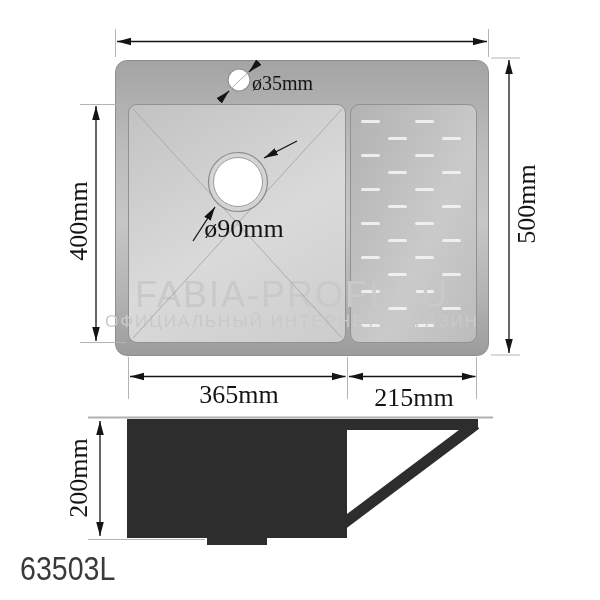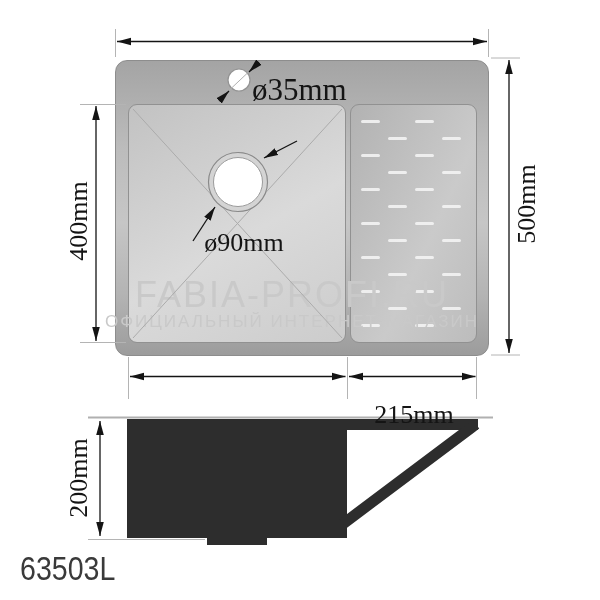--- a/index.html
+++ b/index.html
@@ -15,21 +15,21 @@
   .wing{position:absolute;left:350px;top:104px;width:127px;height:239px;
       border-radius:9px;box-sizing:border-box;border:1px solid #919191;
       background:linear-gradient(115deg,#b2b2b2 0%,#cacaca 60%,#bcbcbc 100%);}
   .rib{position:absolute;border-radius:2px;background:rgba(243,243,243,.9);}
   
   svg.overlay{position:absolute;left:0;top:0;pointer-events:none;}
   
   .dim{position:absolute;width:100px;height:30px;line-height:30px;text-align:center;
        font-size:26px;color:var(--ink,#141414);white-space:nowrap;}
   .rot{transform:rotate(-90deg);}
-  .hole-label{position:absolute;font-size:31px;color:var(--ink,#141414);white-space:nowrap;text-align:right;}
+  .hole-label{position:absolute;font-size:20px;color:var(--ink,#141414);white-space:nowrap;text-align:right;}
   
   .wm{position:absolute;left:-8px;width:600px;text-align:center;
       color:var(--wm,#c9c9c9);font-family:"Liberation Sans",sans-serif;}
   .wm1{top:274px;font-size:36px;letter-spacing:2px;font-weight:300;}
   .wm2{top:312px;font-size:17px;letter-spacing:2px;}
   
   .model{position:absolute;left:20px;top:549px;font-family:"Liberation Sans",sans-serif;
       font-size:34px;color:#3a3a3a;transform:scaleX(.84);transform-origin:left center;}
 </style>
 </head>
@@ -128,19 +128,20 @@
       <line x1="88" y1="417.5" x2="493" y2="417.5" stroke="#b0b0b0" stroke-width="2"></line>
       <rect x="127" y="419" width="220" height="119" fill="#2d2d2d"></rect>
       <rect x="207" y="538" width="60" height="7" fill="#2d2d2d"></rect>
       <rect x="347" y="419" width="131" height="11" fill="#2d2d2d"></rect>
       <line x1="471.5" y1="427.5" x2="347.5" y2="520.5" stroke="#2d2d2d" stroke-width="11" stroke-linecap="square"></line>
     </g>
   </svg>
 
   <div class="dim rot" style="left:477px;top:189px">500mm</div>
   <div class="dim rot" style="left:29px;top:206px">400mm</div>
-  <div class="dim" style="left:364px;top:400px">215mm</div>
+  <div class="dim" style="left:189px;top:380px">365mm</div>
+  <div class="dim" style="left:364px;top:383px">215mm</div>
   <div class="dim rot" style="left:29px;top:463px">200mm</div>
   <div class="hole-label" style="left:252px;top:72px">ø35mm</div>
-  <div class="dim" style="left:194px;top:228px">ø90mm</div>
+  <div class="dim" style="left:194px;top:214px">ø90mm</div>
 
   <div class="model">63503L</div>
 </div>
 
 </body></html>

